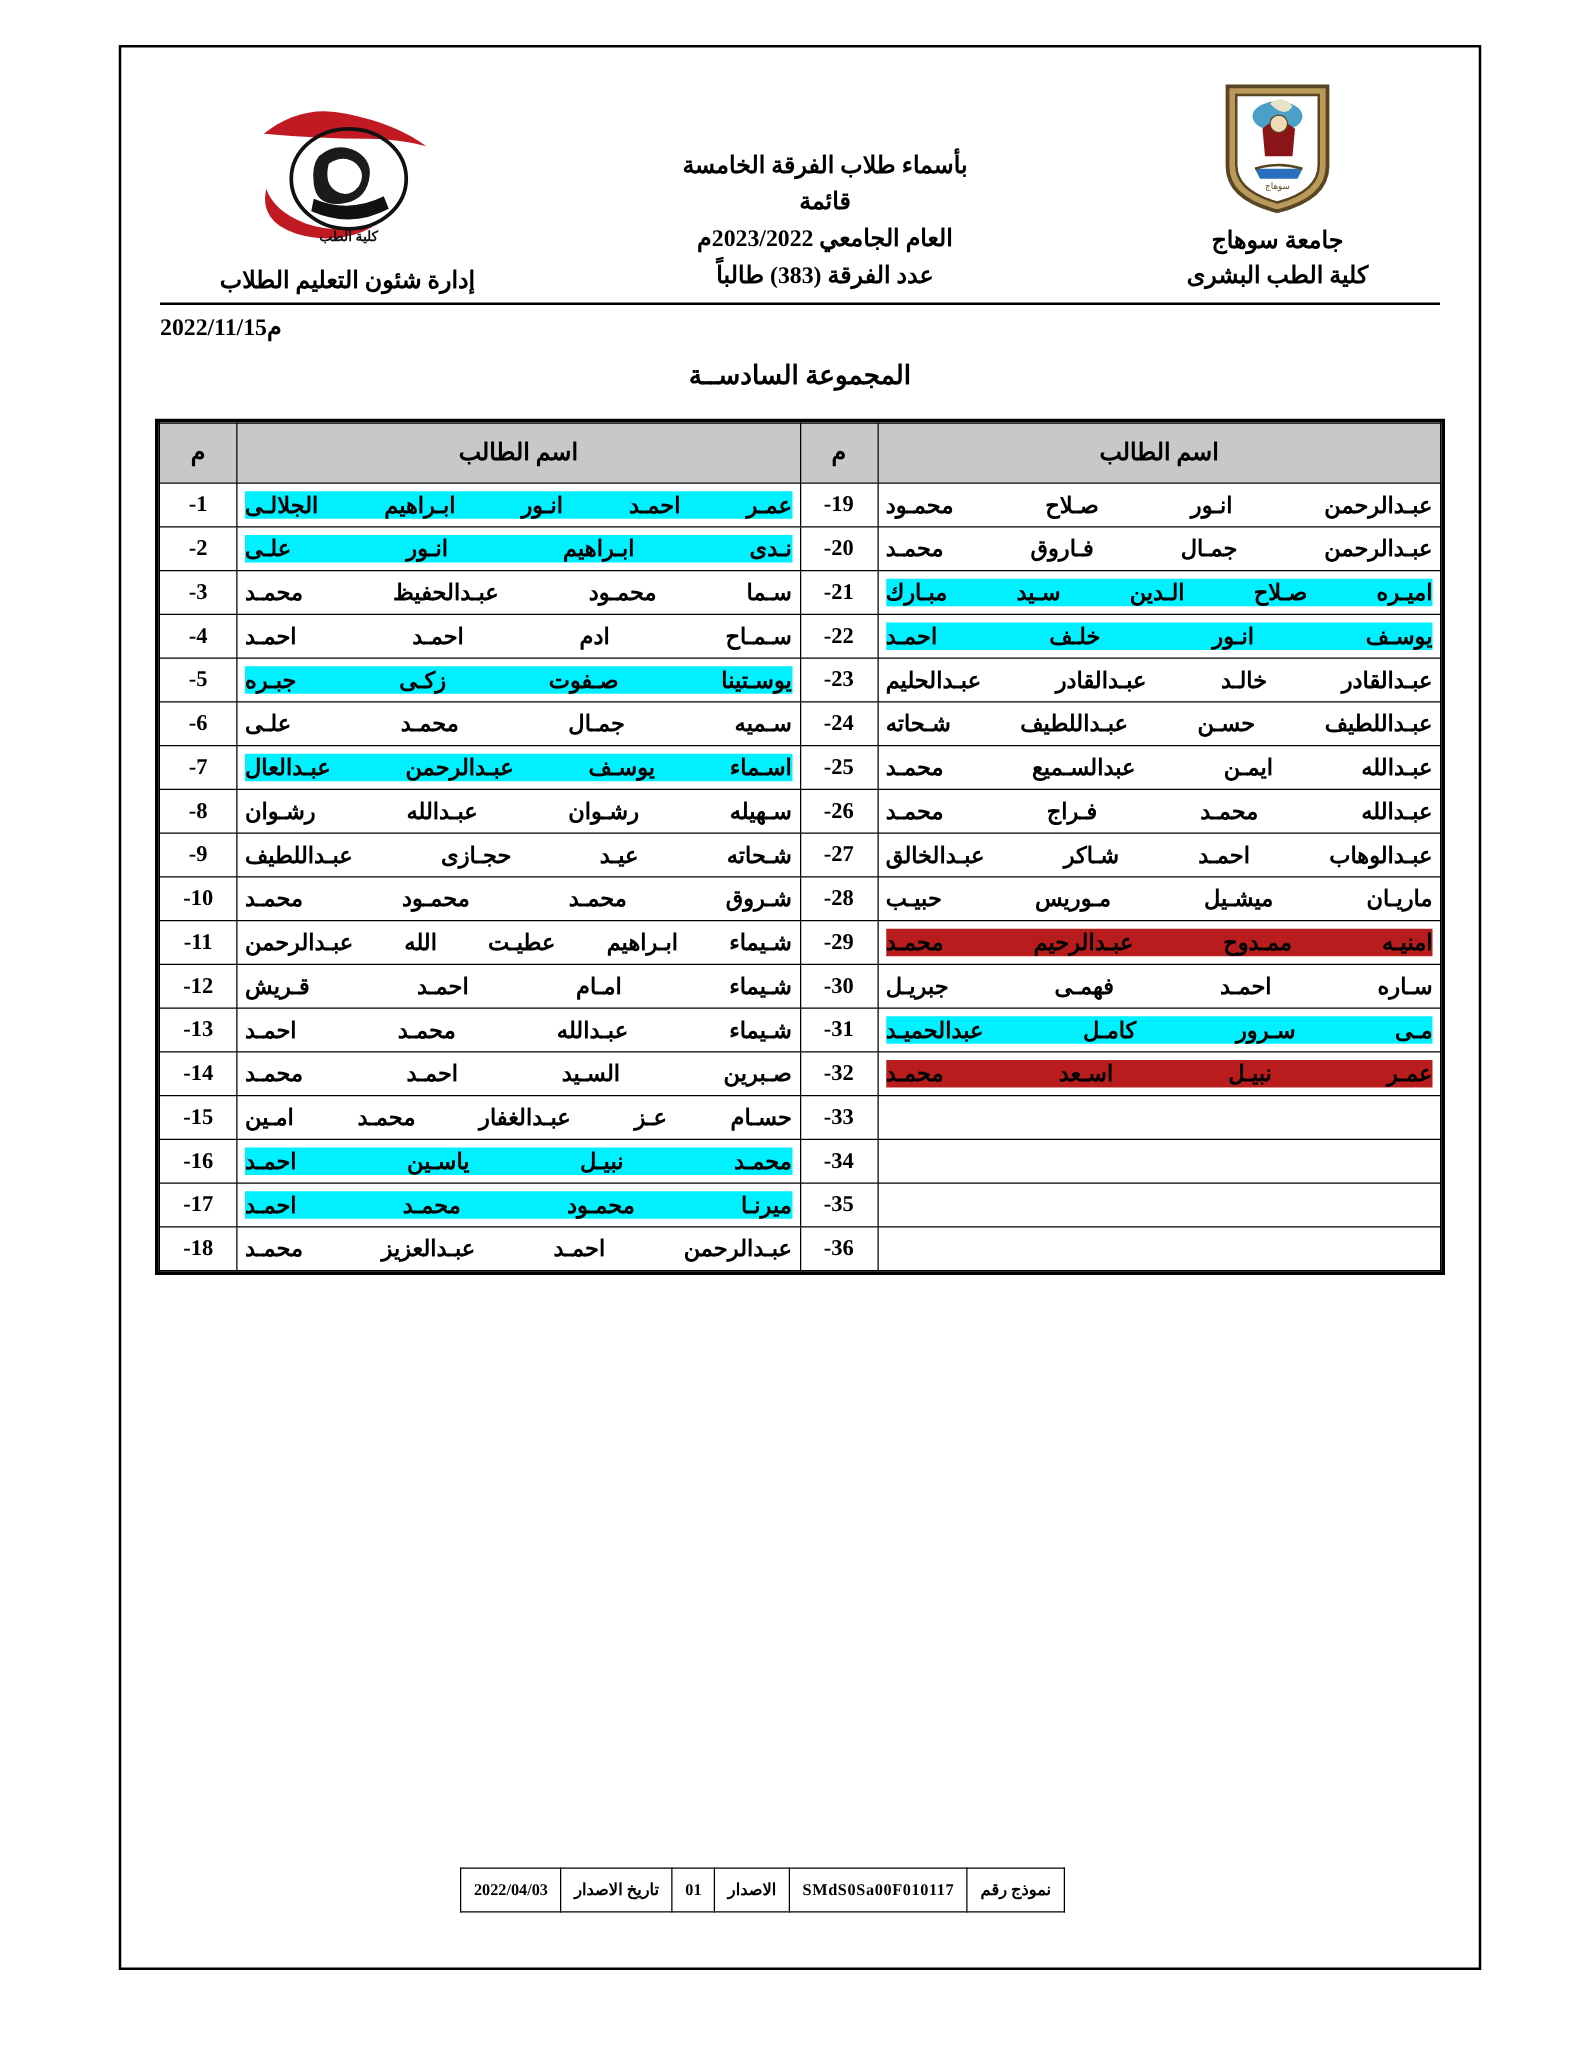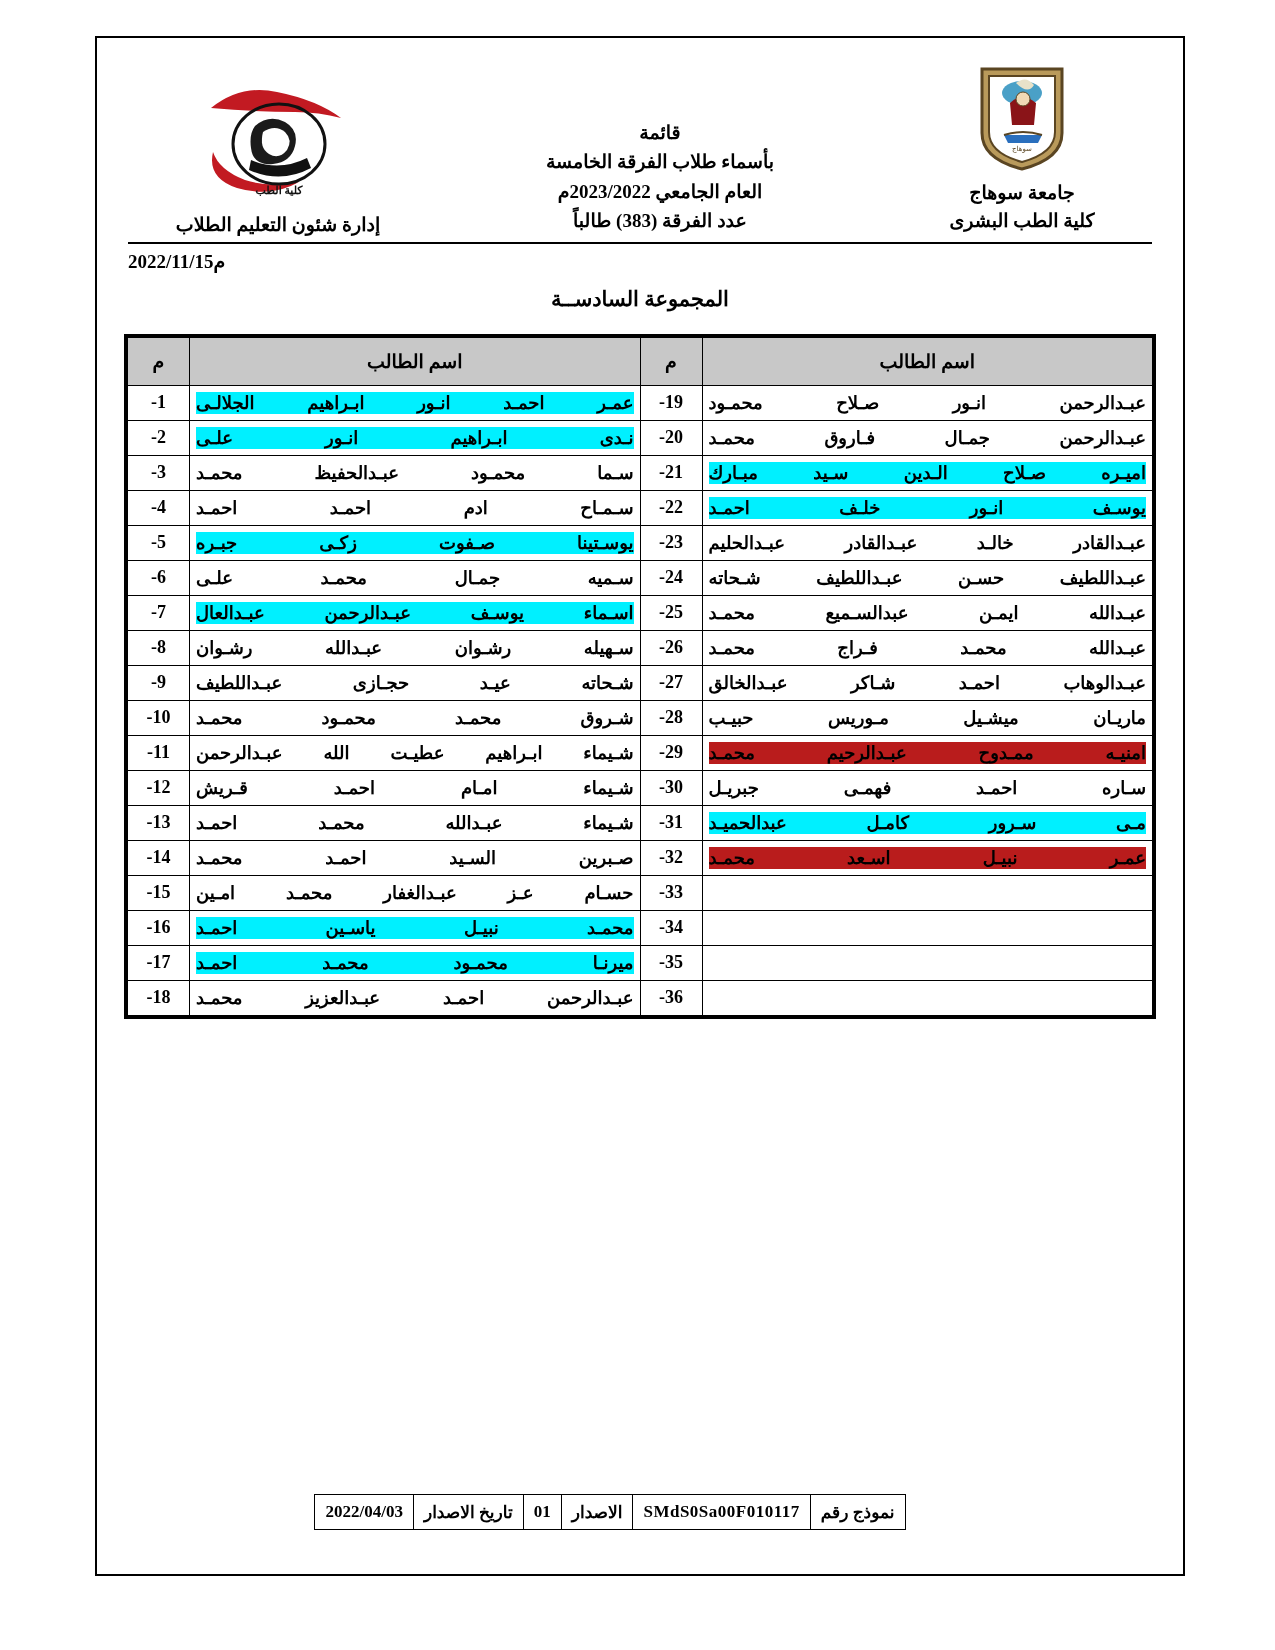--- a/index.html
+++ b/index.html
@@ -163,21 +163,21 @@
     justify-content: center;
   }
   table.foot {
     border-collapse: collapse;
     direction: rtl;
     margin-right: 60px;
   }
   table.foot td {
     border: 1.5px solid #000;
     height: 30px;
-    font-size: 17px;
+    font-size: 13px;
     font-weight: bold;
     padding: 2px 10px;
     text-align: center;
     white-space: nowrap;
   }
   td.foot-code { font-family: "Liberation Serif", serif; letter-spacing: 0.5px; }
 </style>
 </head>
 <body>
 
@@ -202,22 +202,22 @@
             <text x="48" y="88" font-size="7" text-anchor="middle" fill="#5a4522" font-family="'Liberation Serif',serif">سوهاج</text>
           </svg>
         </div>
         <div class="uni-lines">
           <div>جامعة سوهاج</div>
           <div>كلية الطب البشرى</div>
         </div>
       </div>
 
       <div class="hdr-center">
+        <div>بأسماء طلاب الفرقة الخامسة</div>
         <div>قائمة</div>
-        <div>بأسماء طلاب الفرقة الخامسة</div>
         <div>العام الجامعي 2023/2022م</div>
         <div>عدد الفرقة (383) طالباً</div>
       </div>
 
       <div class="hdr-left">
         <div class="faculty-logo" style="margin:-120px auto 12px auto;">
           <svg viewBox="0 0 170 115" width="170" height="115" aria-hidden="true">
             <path d="M18 22 q30 -24 66 -16 q40 8 64 26 q-22 -6 -46 -6 q-40 0 -84 -4 Z" fill="#c21a22"></path>
             <path d="M20 66 q-6 26 24 36 q34 10 62 -6 q-30 6 -54 -2 q-26 -10 -32 -28 Z" fill="#c21a22"></path>
             <ellipse cx="86" cy="58" rx="46" ry="40" fill="none" stroke="#111" stroke-width="3"></ellipse>

